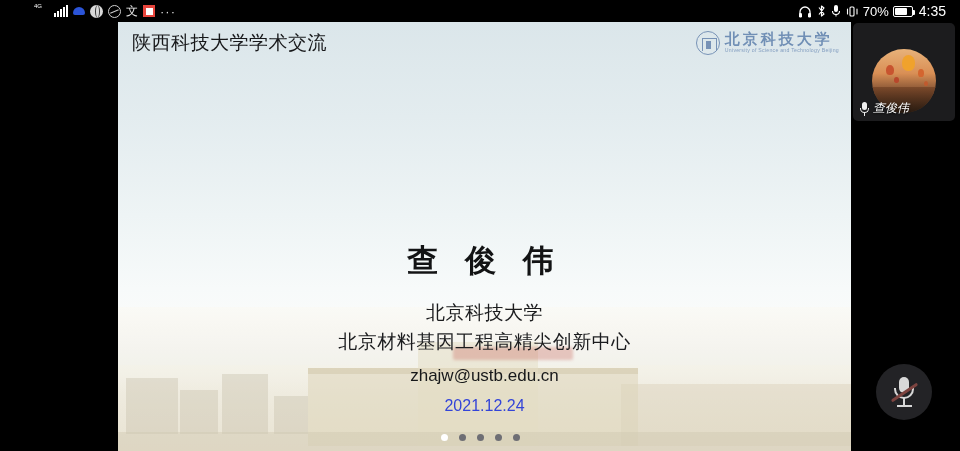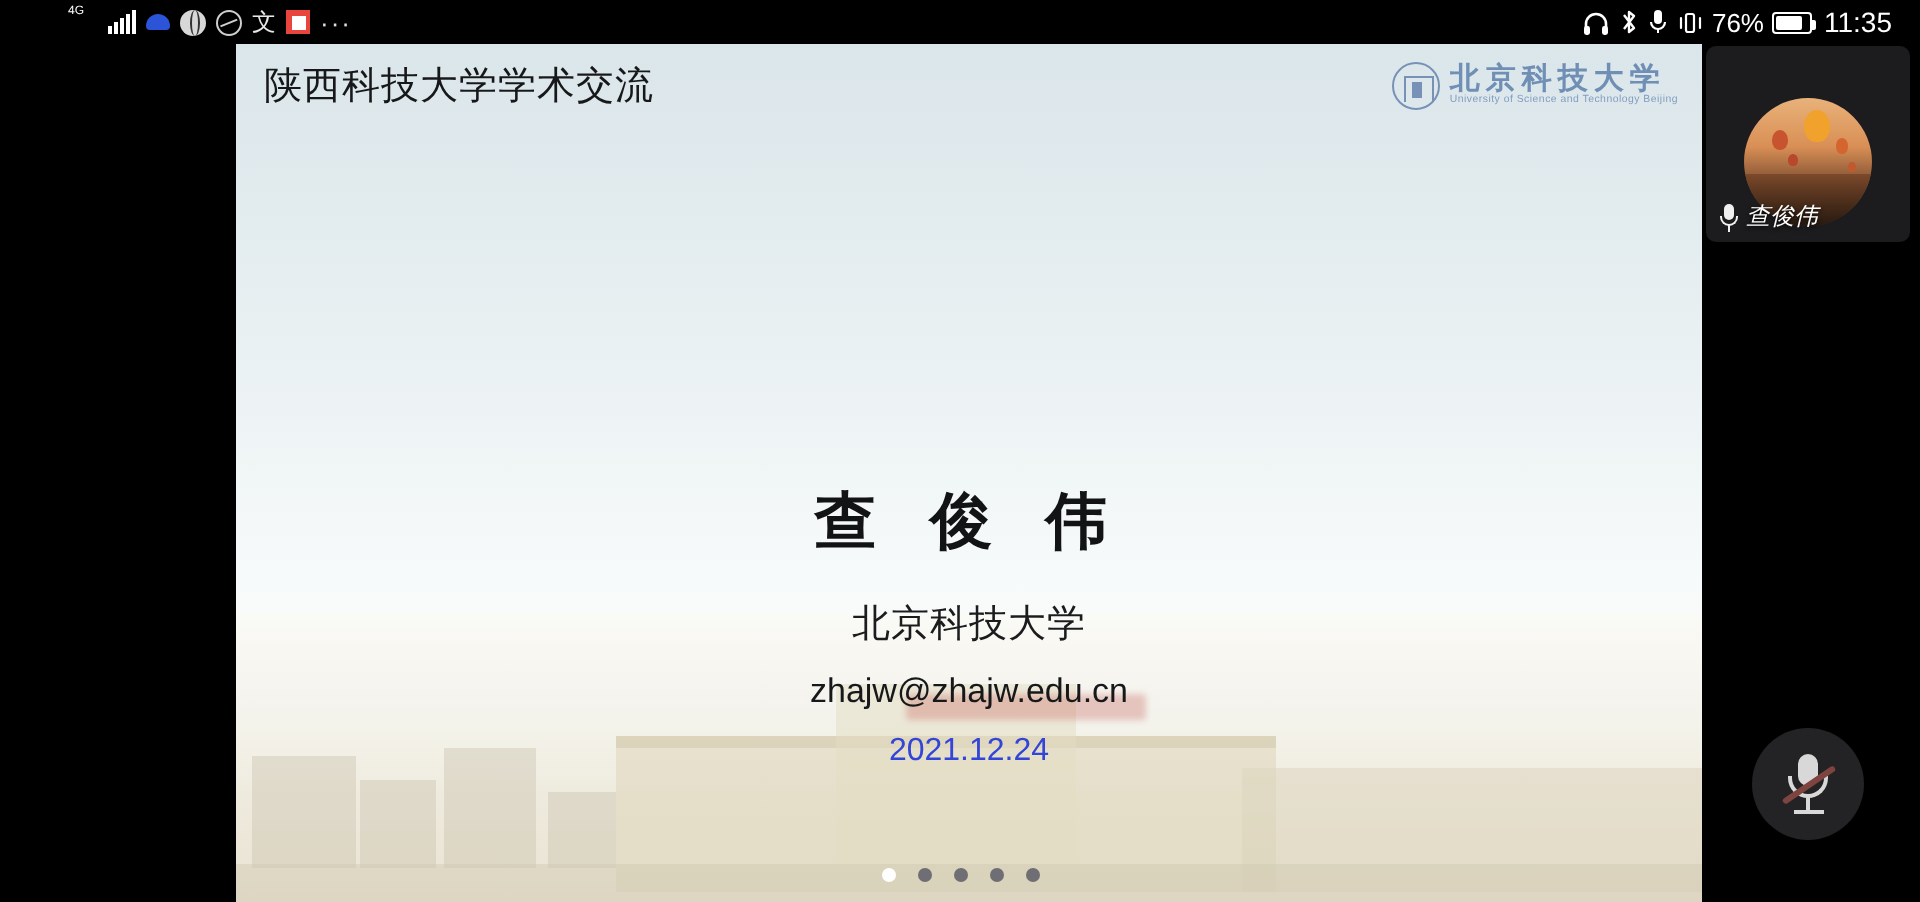--- a/index.html
+++ b/index.html
@@ -297,27 +297,27 @@
             <path d="M1.5 7a3.5 3.5 0 0 0 7 0" fill="none" stroke="#fff" stroke-width="1.1"></path>
             <rect x="4.5" y="10" width="1" height="2.5" fill="#fff"></rect>
           </svg>
       </span>
       <span class="sb-icon">
         <svg width="14" height="13" viewBox="0 0 14 13">
             <rect x="5" y="2" width="4" height="9" rx="1" fill="none" stroke="#fff" stroke-width="1.1"></rect>
             <path d="M2.5 4v5M12 4v5" stroke="#fff" stroke-width="1.1" stroke-linecap="round"></path>
           </svg>
       </span>
-      <span class="pct">76%</span>
+      <span class="pct">70%</span>
       <span class="sb-icon">
           <span class="batt">
             <i></i>
           </span>
         </span>
-      <span class="clock">11:35</span>
+      <span class="clock">4:35</span>
     </div>
   </div>
 
   <div class="slide">
 
     <div class="slide-photo">
       <div class="ph-sky"></div>
       <div class="ph-bldg b1"></div>
       <div class="ph-bldg b2"></div>
       <div class="ph-bldg b3"></div>
@@ -337,21 +337,22 @@
           <span class="logo-cn">北京科技大学</span>
           <span class="logo-en">University of Science and Technology Beijing</span>
         </span>
       </div>
     </div>
 
 
     <div class="speaker-block">
       <div class="speaker-name">查 俊 伟</div>
       <div class="affil">北京科技大学</div>
-      <div class="email">zhajw@zhajw.edu.cn</div>
+      <div class="affil">北京材料基因工程高精尖创新中心</div>
+      <div class="email">zhajw@ustb.edu.cn</div>
       <div class="slide-date">2021.12.24</div>
     </div>
   </div>
 
   <div class="video-tile">
     <div class="avatar">
       <span class="balloon b1"></span>
       <span class="balloon b2"></span>
       <span class="balloon b3"></span>
       <span class="balloon b4"></span>

